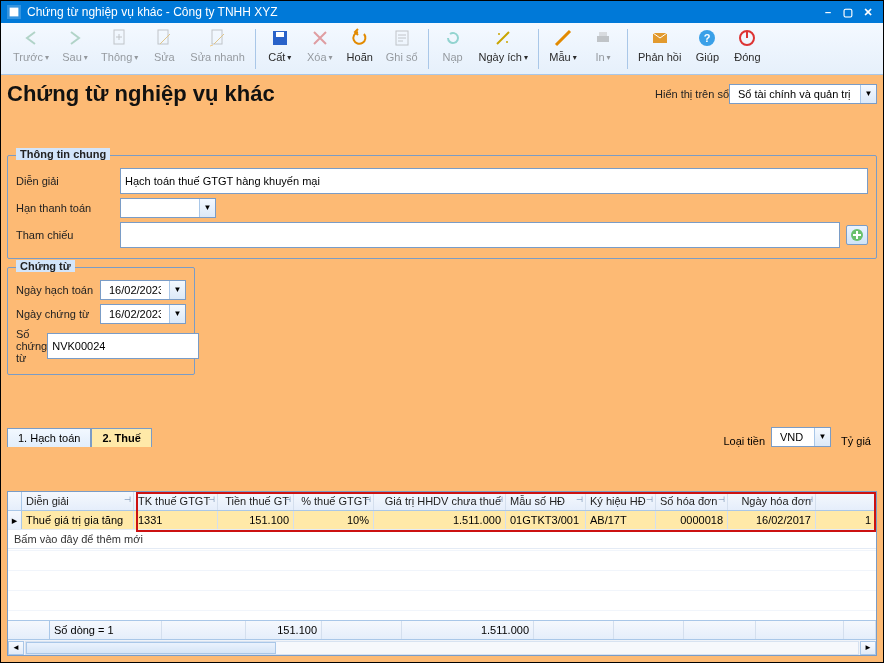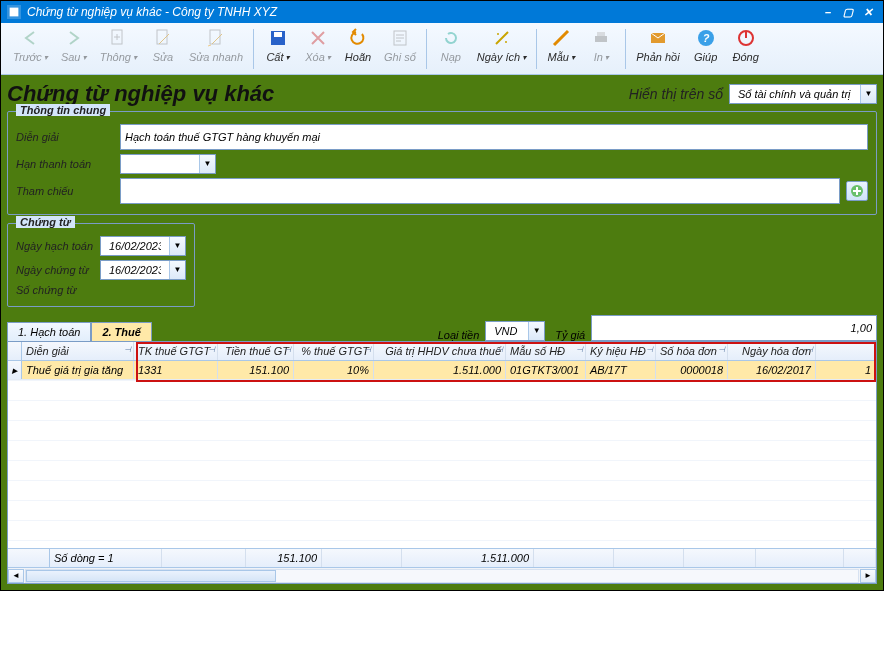--- a/index.html
+++ b/index.html
@@ -1,39 +1,39 @@
 <!DOCTYPE html>
 <html><head>
 <meta charset="utf-8">
 <style>
   * { box-sizing: border-box; }
   html, body { margin: 0; padding: 0; font-family: Tahoma, Arial, sans-serif; font-size: 11px; }
   body { background: #fff; }
-  .window { width: 884px; height: 591px; background: #4d7c0f; border: 1px solid #000; display: flex; flex-direction: column; font-style: italic; }
+  .window { width: 884px; height: 663px; background: #fdba74; border: 1px solid #000; display: flex; flex-direction: column; }
 
   
   .titlebar { height: 22px; background: #0079d8; color: #fff; display: flex; align-items: center; padding: 0 6px; }
   .titlebar .title { flex: 1; font-size: 12px; }
   .titlebar .btn { width: 18px; height: 14px; margin-left: 2px; color: #fff; font-weight: bold; text-align: center; line-height: 14px; cursor: pointer; }
   .titlebar .icon-app { width: 14px; height: 14px; margin-right: 6px; }
 
   
   .toolbar { height: 52px; background: linear-gradient(#f4f9ff, #e6f0fb); border-bottom: 1px solid #a9c7e8; display: flex; align-items: flex-start; padding: 4px 6px 0 6px; }
   .tbtn { display: flex; flex-direction: column; align-items: center; padding: 0 6px; min-width: 40px; cursor: pointer; color: #3a6aa0; }
   .tbtn.disabled { opacity: .45; cursor: default; }
   .tbtn .ico { width: 22px; height: 22px; display: flex; align-items: center; justify-content: center; }
   .tbtn .cap { margin-top: 2px; font-size: 11px; color: #2b2b2b; }
   .tbtn .dd { font-size: 8px; margin-left: 2px; display:inline-block; transform: translateY(-1px); }
   .sep { width: 1px; height: 40px; background: #a9c7e8; margin: 2px 4px 0 4px; }
 
   
-  .main { flex: 1; display: flex; flex-direction: column; padding: 4px 6px 6px 6px; overflow: hidden; }
+  .main { flex: 1; display: flex; flex-direction: column; padding: 4px 6px 6px 6px; overflow: hidden; gap: 44px; }
   .heading-row { display: flex; align-items: center; margin: 2px 0 4px 0; }
   .heading { font-size: 22px; font-weight: bold; color: #111; flex: 1; }
-  .display-on { font-size: 14px; color: #222; margin-right: 6px; }
+  .display-on { font-size: 11px; color: #222; }
   .combo { background: #fff; border: 1px solid #7a9cc6; height: 20px; display:flex; align-items:center; }
   .combo input { border: 0; outline: 0; height: 18px; padding: 0 8px; font: inherit; }
   .combo .arrow { width: 16px; text-align:center; border-left:1px solid #a9c7e8; background:linear-gradient(#f4f9ff,#dce9f8); font-size:8px; line-height:18px; cursor:pointer; }
 
   
   .row-fs { display:flex; gap:8px;flex-direction:column; }
   .fs { border: 1px solid #7a9cc6; border-radius: 2px; padding: 8px 8px 6px 8px; position: relative; background: transparent; }
   .fs .legend { position: absolute; top: -8px; left: 8px; background: #d3e5fa; padding: 0 4px; font-weight: bold; color: #222; }
   .fs.general { flex: 1; }
   .fs.voucher { width: 188px; }
@@ -288,37 +288,37 @@
         </div>
         <div class="frow">
           <div class="flabel">Ngày chứng từ</div>
           <div class="combo" style="flex:1">
             <input style="width: 68px;" value="16/02/2023">
             <div class="arrow">▼</div>
           </div>
         </div>
         <div class="frow">
           <div class="flabel">Số chứng từ</div>
+          <input class="ftext" value="NVK00024" style="">
         </div>
       </div>
     </div>
 
     <div class="tabs-row">
       <div class="tabstrip">
         <div class="tab">1. Hạch toán</div>
         <div class="tab active">2. Thuế</div>
       </div>
       <div class="tabs-spacer"></div>
       <span class="cur-label">Loại tiền</span>
       <div class="combo" style="width:60px">
         <input style="width: 42px;" value="VND">
         <div class="arrow">▼</div>
       </div>
       <span class="cur-label">Tỷ giá</span>
-      <input class="ftext rate-input right" value="1,00" style="">
     </div>
 
     <div class="grid-wrap" style="position:relative">
       <div class="ghead">
         <div class="rowmark"></div>
         <div class="gh" style="width:112px"><span>Diễn giải</span><span class="pin">⊣</span></div>
         <div class="gh" style="width:84px"><span>TK thuế GTGT</span><span class="pin">⊣</span></div>
         <div class="gh right" style="width:76px"><span>Tiền thuế GT</span><span class="pin">⊣</span></div>
         <div class="gh right" style="width:80px"><span>% thuế GTGT</span><span class="pin">⊣</span></div>
         <div class="gh right" style="width:132px"><span>Giá trị HHDV chưa thuế</span><span class="pin">⊣</span></div>
@@ -336,20 +336,21 @@
           <div class="gc" style="width:84px">1331</div>
           <div class="gc right" style="width:76px">151.100</div>
           <div class="gc right" style="width:80px">10%</div>
           <div class="gc right" style="width:132px">1.511.000</div>
           <div class="gc" style="width:80px">01GTKT3/001</div>
           <div class="gc" style="width:70px">AB/17T</div>
           <div class="gc right" style="width:72px">0000018</div>
           <div class="gc right" style="width:88px">16/02/2017</div>
           <div class="gc right" style="flex:1">1</div>
         </div>
+        <div class="empty-hint">Bấm vào đây để thêm mới</div>
       </div>
 
       <div class="gfoot">
         <div class="rowmark"></div>
         <div class="gc" style="width:112px">Số dòng = 1</div>
         <div class="gc" style="width:84px"></div>
         <div class="gc right" style="width:76px">151.100</div>
         <div class="gc" style="width:80px"></div>
         <div class="gc right" style="width:132px">1.511.000</div>
         <div class="gc" style="width:80px"></div>

